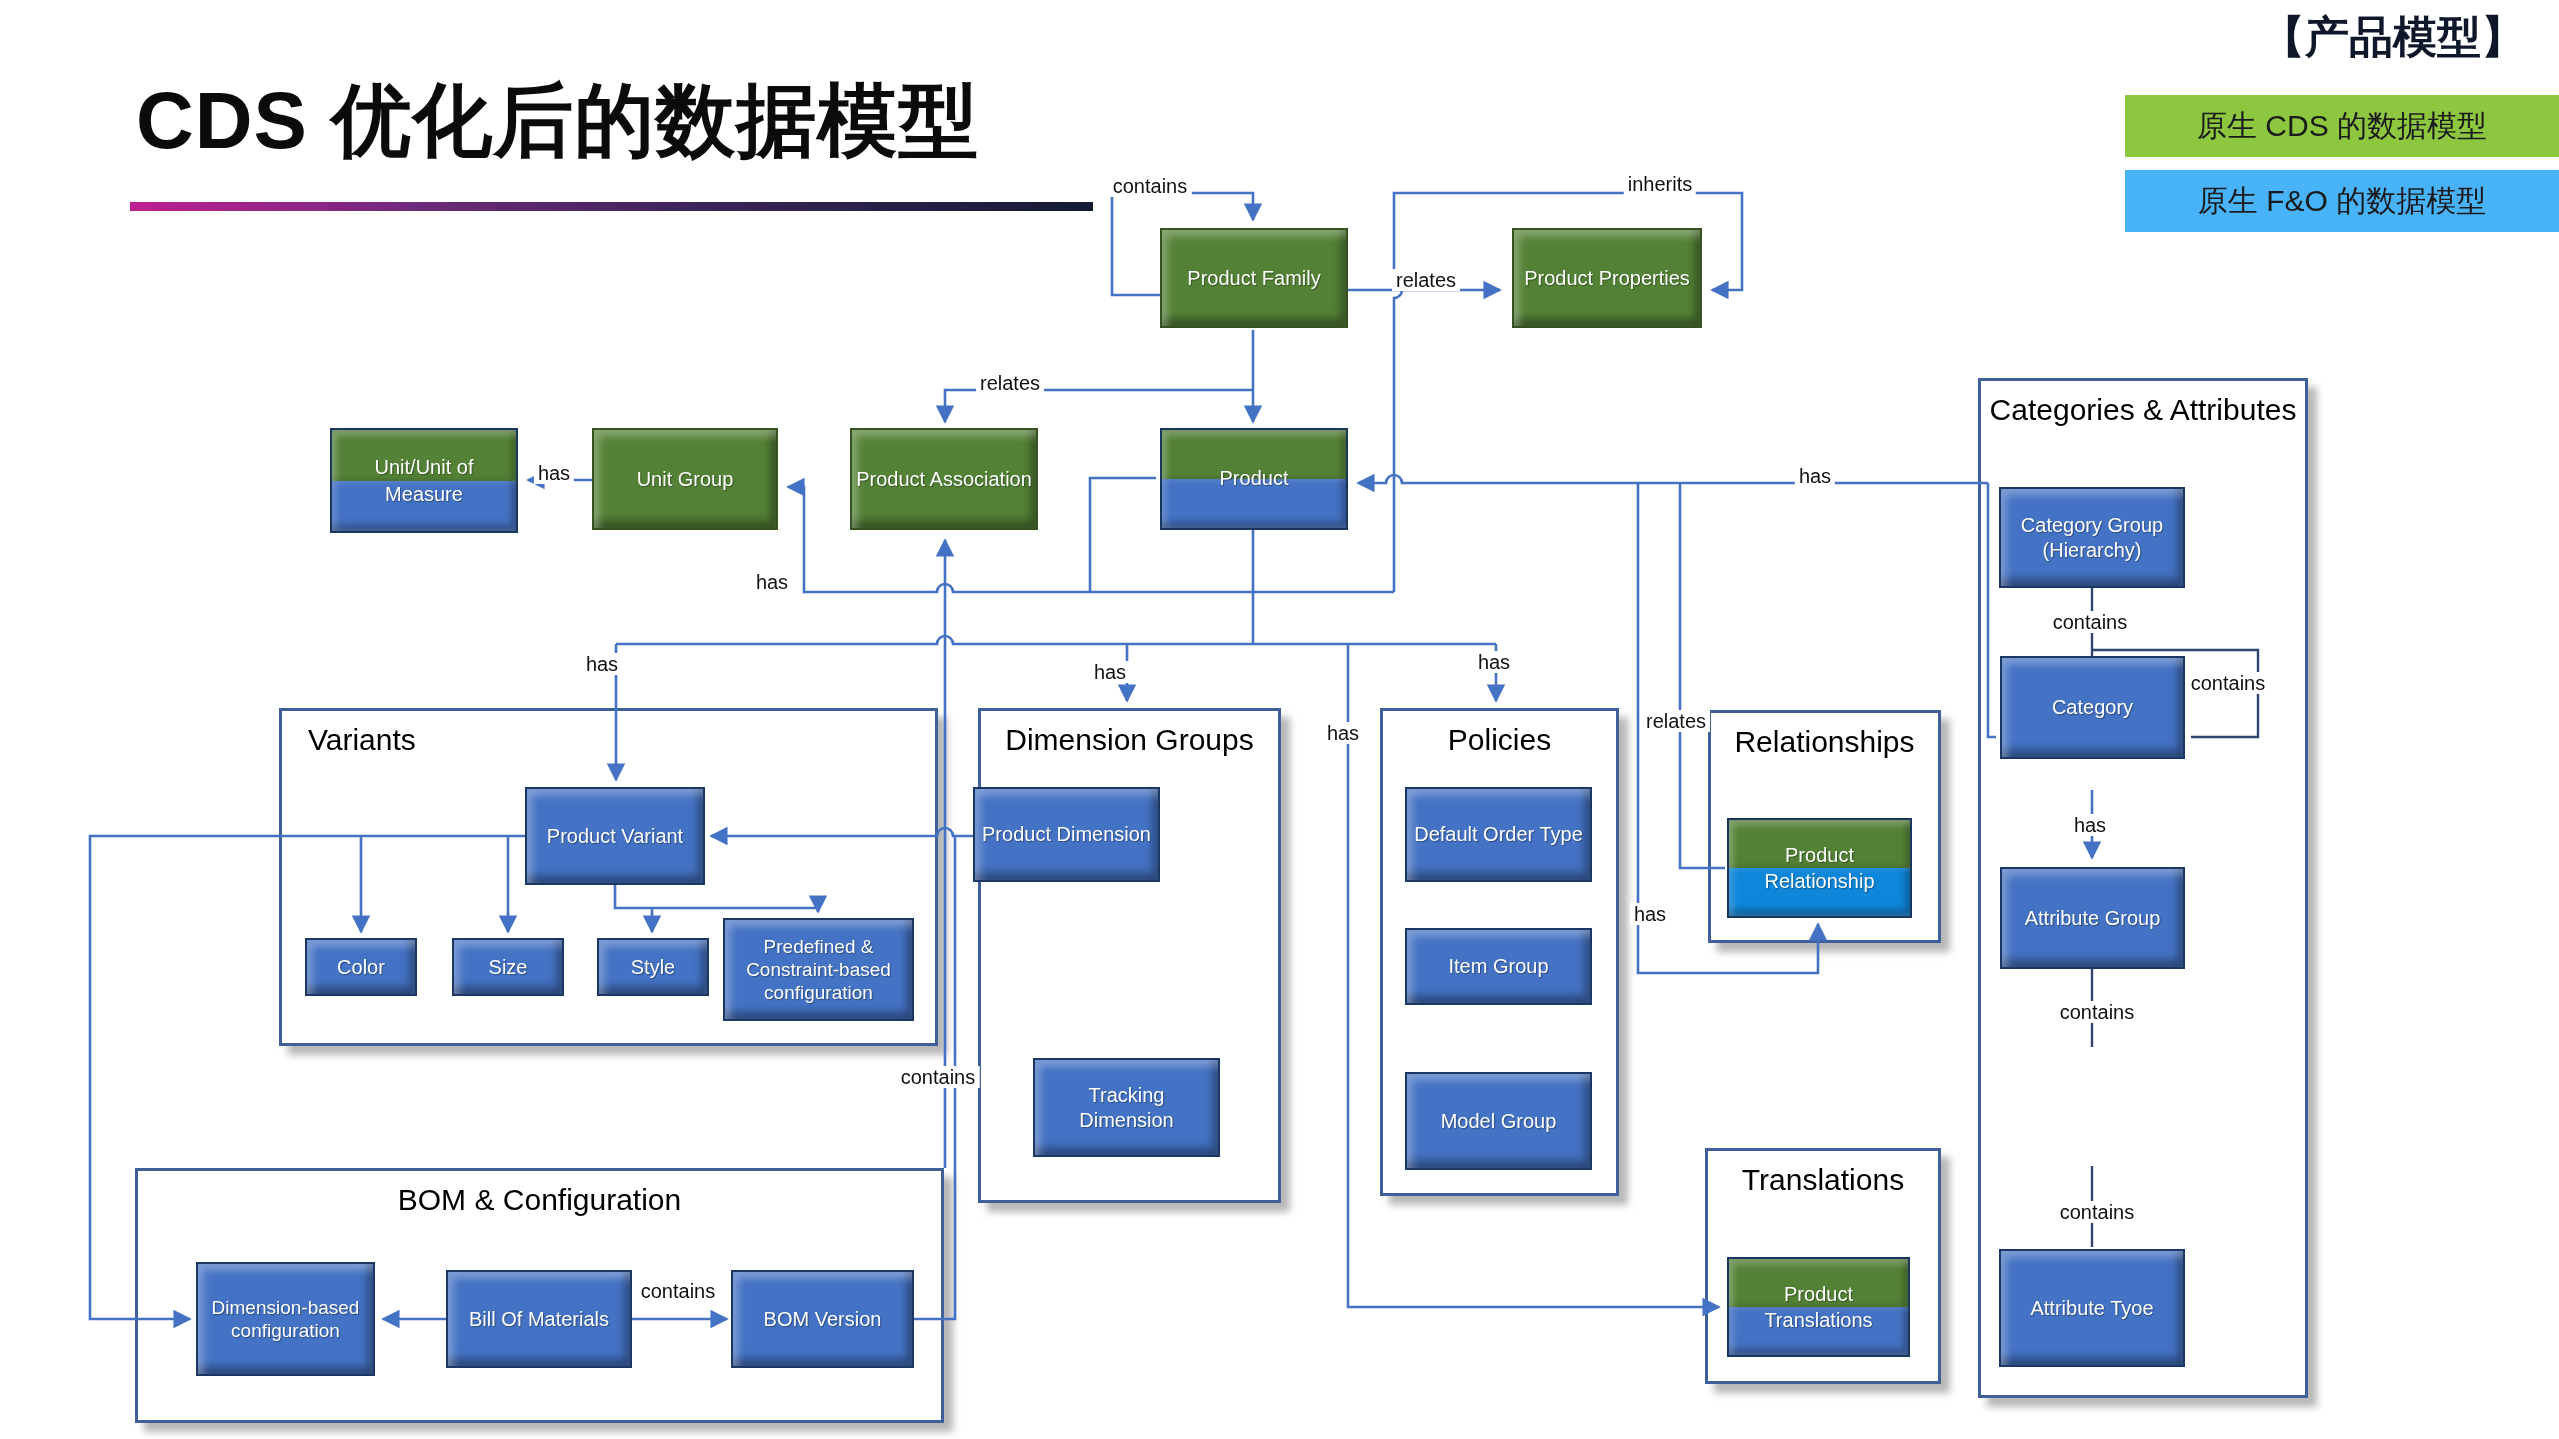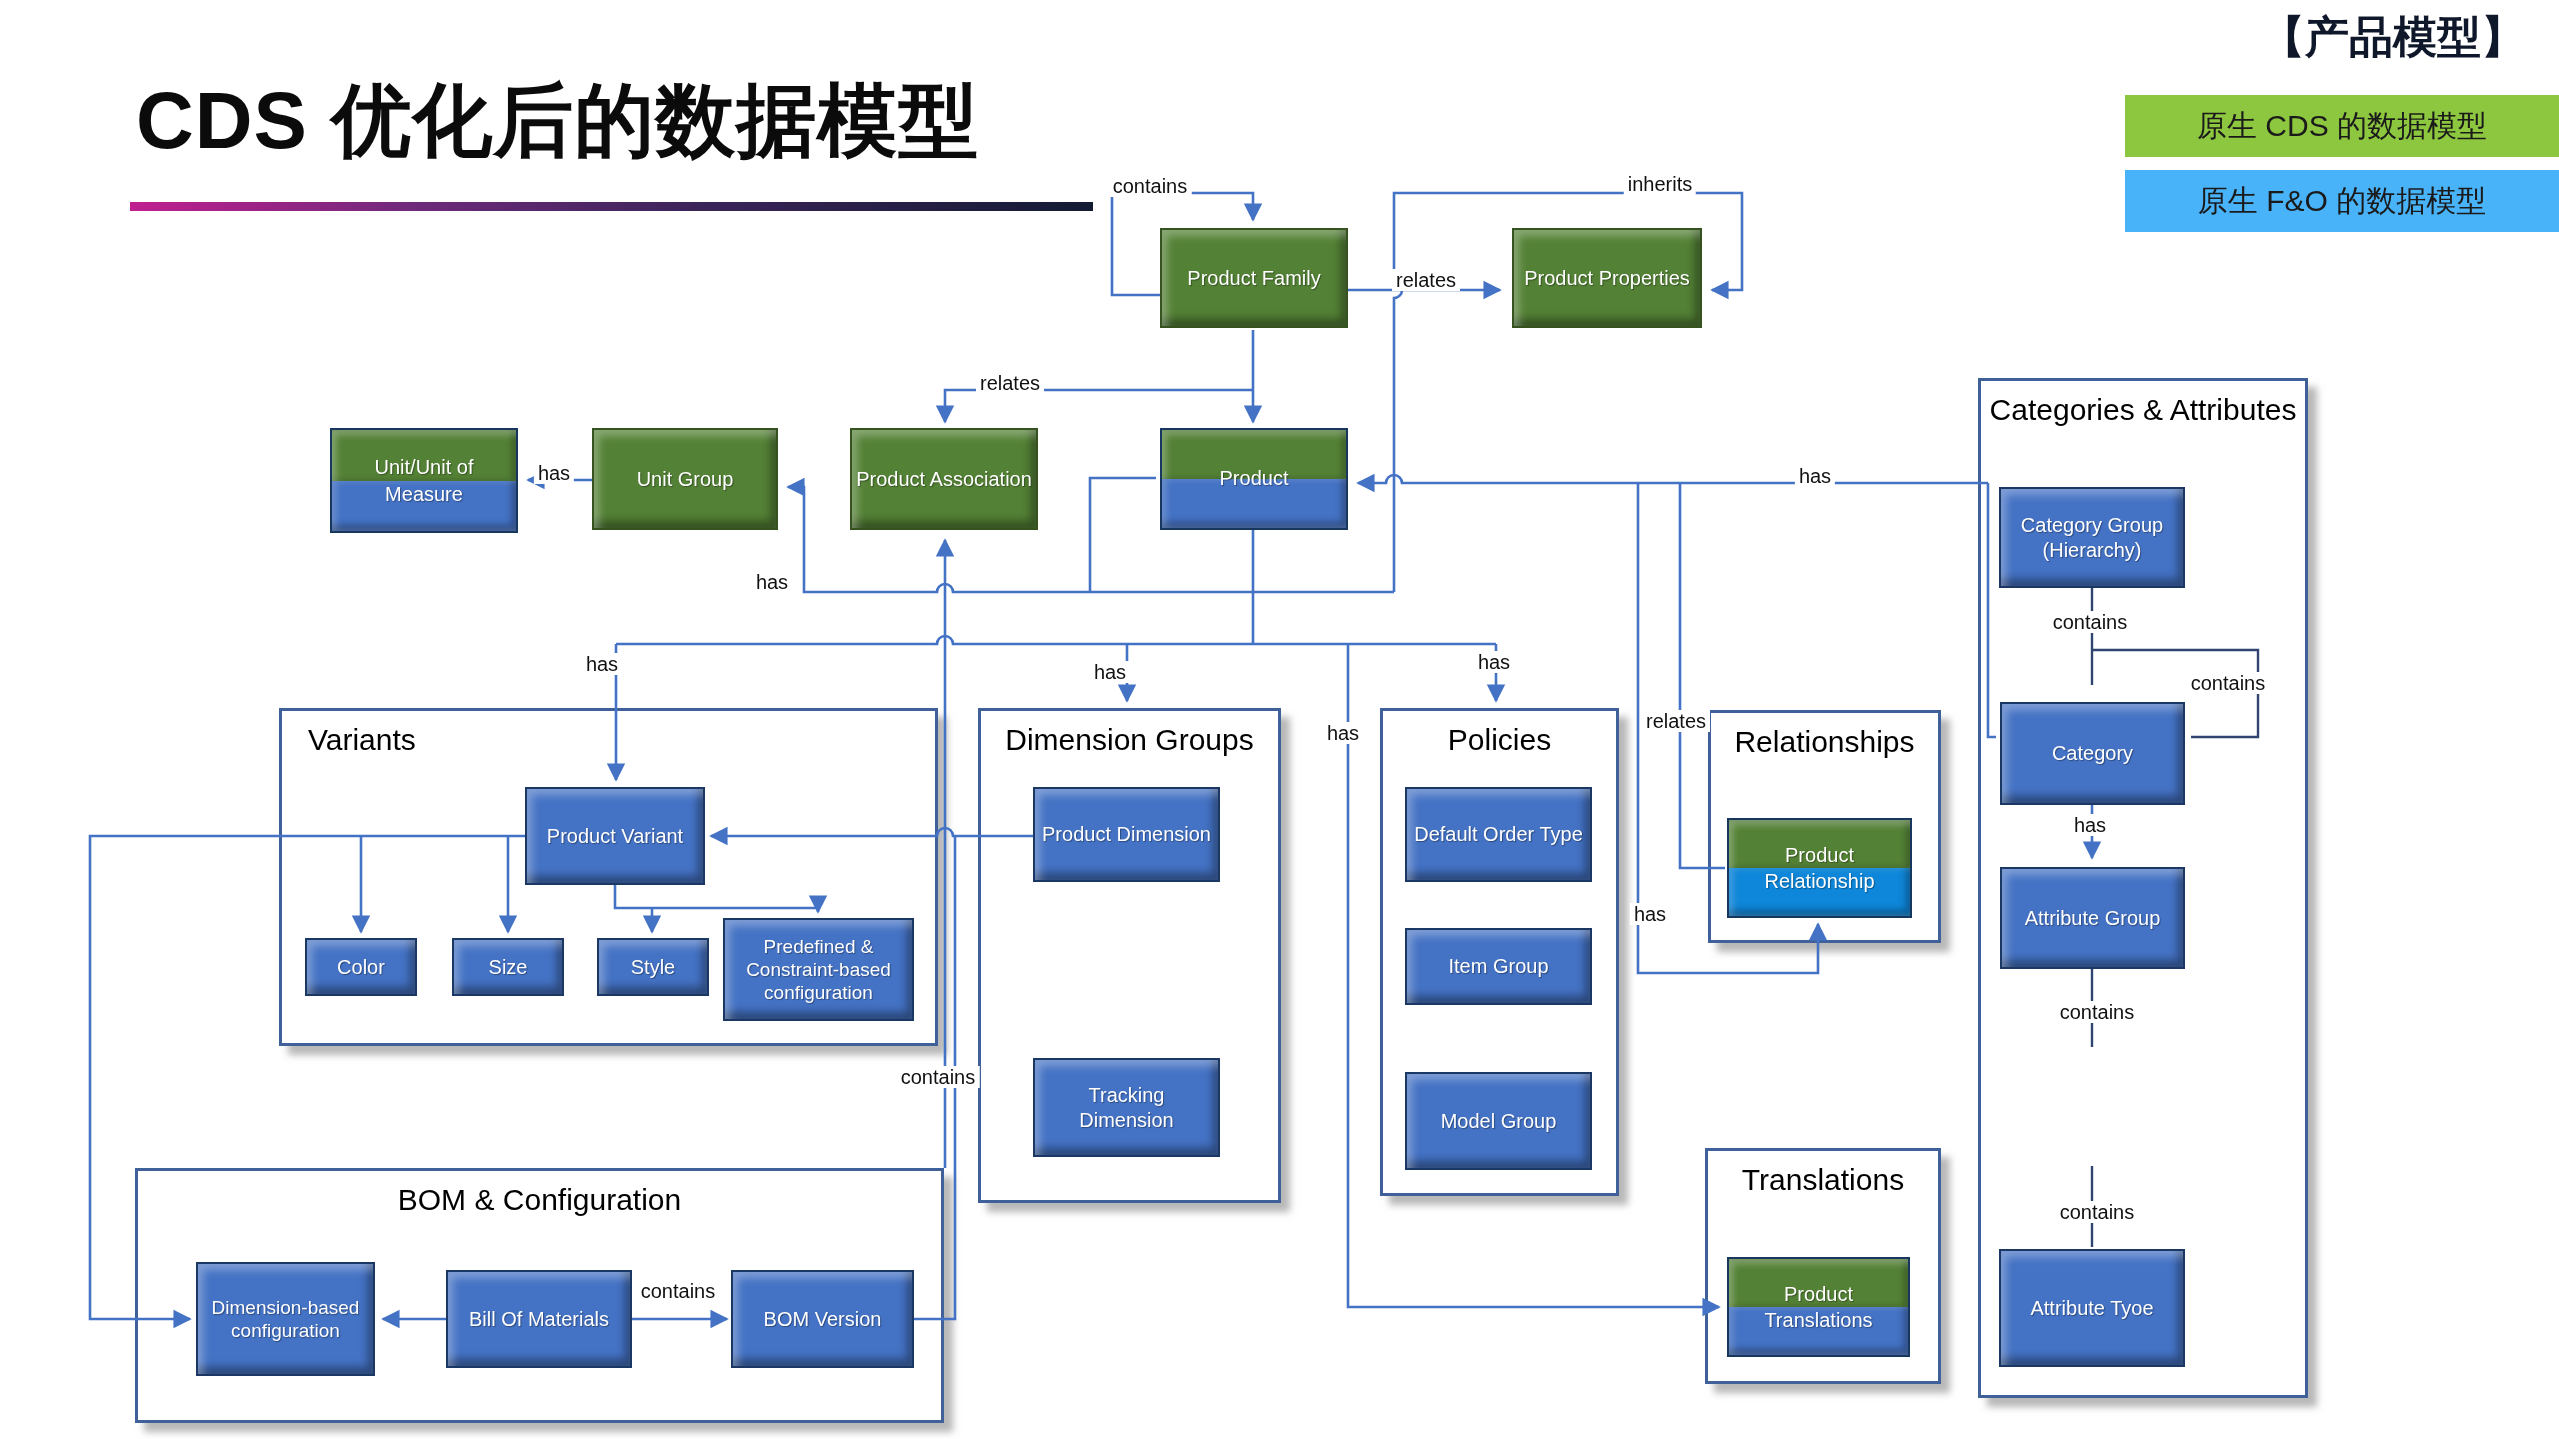--- a/index.html
+++ b/index.html
@@ -158,21 +158,21 @@
   <div class="node blue" style="left:452px;top:938px;width:112px;height:58px;">
     <span>Size</span>
   </div>
   <div class="node blue" style="left:597px;top:938px;width:112px;height:58px;">
     <span>Style</span>
   </div>
   <div class="node blue" style="left:723px;top:918px;width:191px;height:103px;font-size:19px;">
     <span>Predefined &amp; Constraint-based configuration</span>
   </div>
 
-  <div class="node blue" style="left:1033px;top:787px;width:187px;height:95px;">
+  <div class="node blue" style="left:973px;top:787px;width:187px;height:95px;">
     <span>Product Dimension</span>
   </div>
   <div class="node blue" style="left:1033px;top:1058px;width:187px;height:99px;">
     <span>Tracking Dimension</span>
   </div>
 
   <div class="node blue" style="left:1405px;top:787px;width:187px;height:95px;">
     <span>Default Order Type</span>
   </div>
   <div class="node blue" style="left:1405px;top:928px;width:187px;height:77px;">
@@ -197,21 +197,21 @@
   <div class="node blue" style="left:446px;top:1270px;width:186px;height:98px;">
     <span>Bill Of Materials</span>
   </div>
   <div class="node blue" style="left:731px;top:1270px;width:183px;height:98px;text-align:right;">
     <span>BOM Version</span>
   </div>
 
   <div class="node blue" style="left:1999px;top:487px;width:186px;height:101px;">
     <span>Category Group (Hierarchy)</span>
   </div>
-  <div class="node blue" style="left:2000px;top:702px;width:185px;height:103px;">
+  <div class="node blue" style="left:2000px;top:656px;width:185px;height:103px;">
     <span>Category</span>
   </div>
   <div class="node blue" style="left:2000px;top:867px;width:185px;height:102px;">
     <span>Attribute Group</span>
   </div>
   <div class="node blue" style="left:1999px;top:1249px;width:186px;height:118px;">
     <span>Attribute Tyoe</span>
   </div>
 
   <div class="elabel" style="left:1150px;top:186px;">contains</div>

